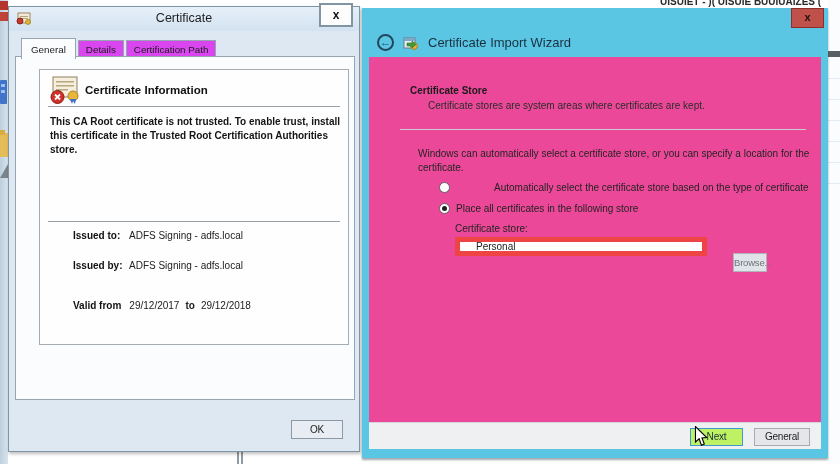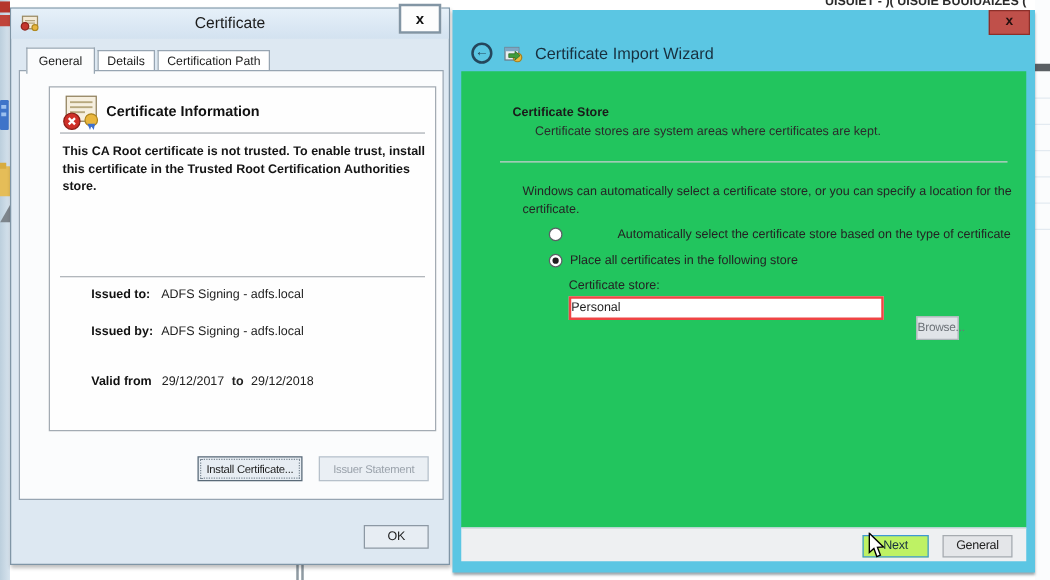--- a/index.html
+++ b/index.html
@@ -23,21 +23,21 @@
   #cert-dialog { position:absolute; left:8px; top:6px; width:352px; height:446px;
     background:#dde8f2; border:1px solid #7f95a6; box-shadow:1px 2px 3px rgba(0,0,0,.25); }
   #cert-titlebar { position:absolute; left:0; top:0; width:100%; height:24px;
     background:linear-gradient(#e6f0f9,#d3e2f0); }
   #cert-title { position:absolute; left:0; top:4px; width:100%; text-align:center;
     font-size:12.5px; color:#1c1c1c; }
   #cert-close { position:absolute; right:6px; top:-4px; width:34px; height:24px;
     background:#fdfdfd; border:2px solid #8295a4; color:#111; font-weight:bold;
     font-size:12px; text-align:center; line-height:20px; text-transform:lowercase; }
   #cert-tabs { position:absolute; left:12px; top:31px; display:flex; align-items:flex-end; }
-  .tab { font-size:9.8px; color:#1c1c1c; background:#ffffff; border:1px solid #97a5b2;
+  .tab { font-size:9.8px; color:#1c1c1c; background:#d946ef; border:1px solid #97a5b2;
     border-bottom:none; padding:3px 7px 3px 7px; margin-right:2px; position:relative; }
   .tab.active { background:#fbfcfd; padding:5px 9px 4px 9px; z-index:3; margin-bottom:-1px; }
   #cert-tabpage { position:absolute; left:6px; top:49px; width:340px; height:344px;
     background:#fbfcfd; border:1px solid #97a5b2; }
   #cert-panel { position:absolute; left:23px; top:12px; width:310px; height:276px;
     background:#fefefe; border:1px solid #a3abb3; }
   #cert-info-header { position:absolute; left:45px; top:14px; font-size:11.5px; font-weight:bold; color:#111; }
   .etched { position:absolute; height:2px; border-top:1px solid #99a0a6; border-bottom:1px solid #fff; }
   #sep1 { left:8px; right:8px; top:36px; }
   #sep2 { left:8px; right:8px; top:151px; }
@@ -60,35 +60,35 @@
   
   #wizard { position:absolute; left:362px; top:8px; width:466px; height:450px;
     background:#5bc6e3; box-shadow:0 2px 2px rgba(40,60,70,.45); }
   #wiz-close { position:absolute; right:4px; top:0; width:33px; height:20px;
     background:#c0504a; border:1px solid #8c2f2a; color:#23100f; font-weight:bold;
     font-size:11px; text-align:center; line-height:17px; text-transform:lowercase; }
   #wiz-header { position:absolute; left:15px; top:26px; display:flex; align-items:center; gap:9px; }
   #wiz-back { width:17px; height:17px; border:2px solid #24465c; border-radius:50%;
     color:#24465c; font-size:11px; line-height:13px; text-align:center; background:transparent; }
   #wiz-title { font-size:13px; color:#18303f; }
-  #wiz-content { position:absolute; left:7px; top:49px; width:452px; height:365px; background:#22c55e; }
+  #wiz-content { position:absolute; left:7px; top:49px; width:452px; height:365px; background:#ec4899; }
   #wiz-section-title { position:absolute; left:41px; top:28px; font-size:10px; font-weight:bold; color:#1a1a1a; }
   #wiz-section-sub { position:absolute; left:59px; top:43px; font-size:10px; color:#2b2b2b; }
   #wiz-sep { position:absolute; left:31px; width:406px; top:72px; height:1px; background:#c9ced2; }
   #wiz-intro { position:absolute; left:49px; top:90px; width:392px; font-size:10px; color:#242424; line-height:1.4; }
   .radio-row { position:absolute; left:70px; display:flex; align-items:center; gap:6px; }
   #radio-row-auto { top:125px;gap:44px; }
   #radio-row-place { top:146px; }
   .radio { width:11px; height:11px; border:1px solid #5c6166; border-radius:50%; background:#fff; position:relative; flex:0 0 auto; }
   .radio.selected::after { content:""; position:absolute; left:2px; top:2px; width:5px; height:5px; border-radius:50%; background:#1f1f1f; }
   .radio-label { font-size:10px; color:#232323; }
   #wiz-store-label { position:absolute; left:86px; top:166px; font-size:10px; color:#232323; }
   #wiz-store-input { position:absolute; left:86px; top:180px; width:252px; height:19px;
-    border:2px solid #ef4444; background:#fff; font-family:"Liberation Sans",sans-serif;
-    font-size:10px; color:#1e1e1e; padding:0 0; }
+    border:5px solid #ef4444; background:#fff; font-family:"Liberation Sans",sans-serif;
+    font-size:10px; color:#1e1e1e; padding:0 16px; }
   #btn-browse { position:absolute; left:364px; top:180px; width:34px; height:19px;
     line-height:17px; font-size:9.5px; color:#6d7379; background:#e0e4e8; border:1px solid #aeb4ba;margin-top:16px; }
   #wiz-footer { position:absolute; left:7px; top:414px; width:452px; height:27px;
     background:#eef0f2; border-top:1px solid #d2d6d9; }
   #btn-next { position:absolute; left:321px; top:5px; width:53px; height:18px; line-height:16px;
     font-size:10px; color:#16303f; background:#bef264; border:1px solid #3e98d3; }
   #btn-cancel { position:absolute; left:385px; top:5px; width:56px; height:18px; line-height:16px;
     font-size:10px; color:#222; background:#e4e6e9; border:1px solid #a6abb0; }
   #cursor { position:absolute; left:694px; top:426px; z-index:60; }
 </style>
@@ -172,24 +172,20 @@
         <div class="field-row" id="row-issued-to">
           <b>Issued to:</b><span>ADFS Signing - adfs.local</span>
         </div>
         <div class="field-row" id="row-issued-by">
           <b>Issued by:</b><span>ADFS Signing - adfs.local</span>
         </div>
         <div class="field-row" id="row-valid">
           <b class="vf">Valid from</b><span>29/12/2017</span><span class="to">to</span><span>29/12/2018</span>
         </div>
       </div>
-      <div id="cert-btn-row">
-        <div class="win-btn" id="btn-install">Install Certificate...</div>
-        <div class="win-btn" id="btn-issuer">Issuer Statement</div>
-      </div>
     </div>
 
     <div class="win-btn" id="btn-ok">OK</div>
   </div>
 
   <div id="wizard">
     <div id="wiz-close">x</div>
     <div id="wiz-header">
       <div id="wiz-back">←</div>
       <svg width="16" height="14">

